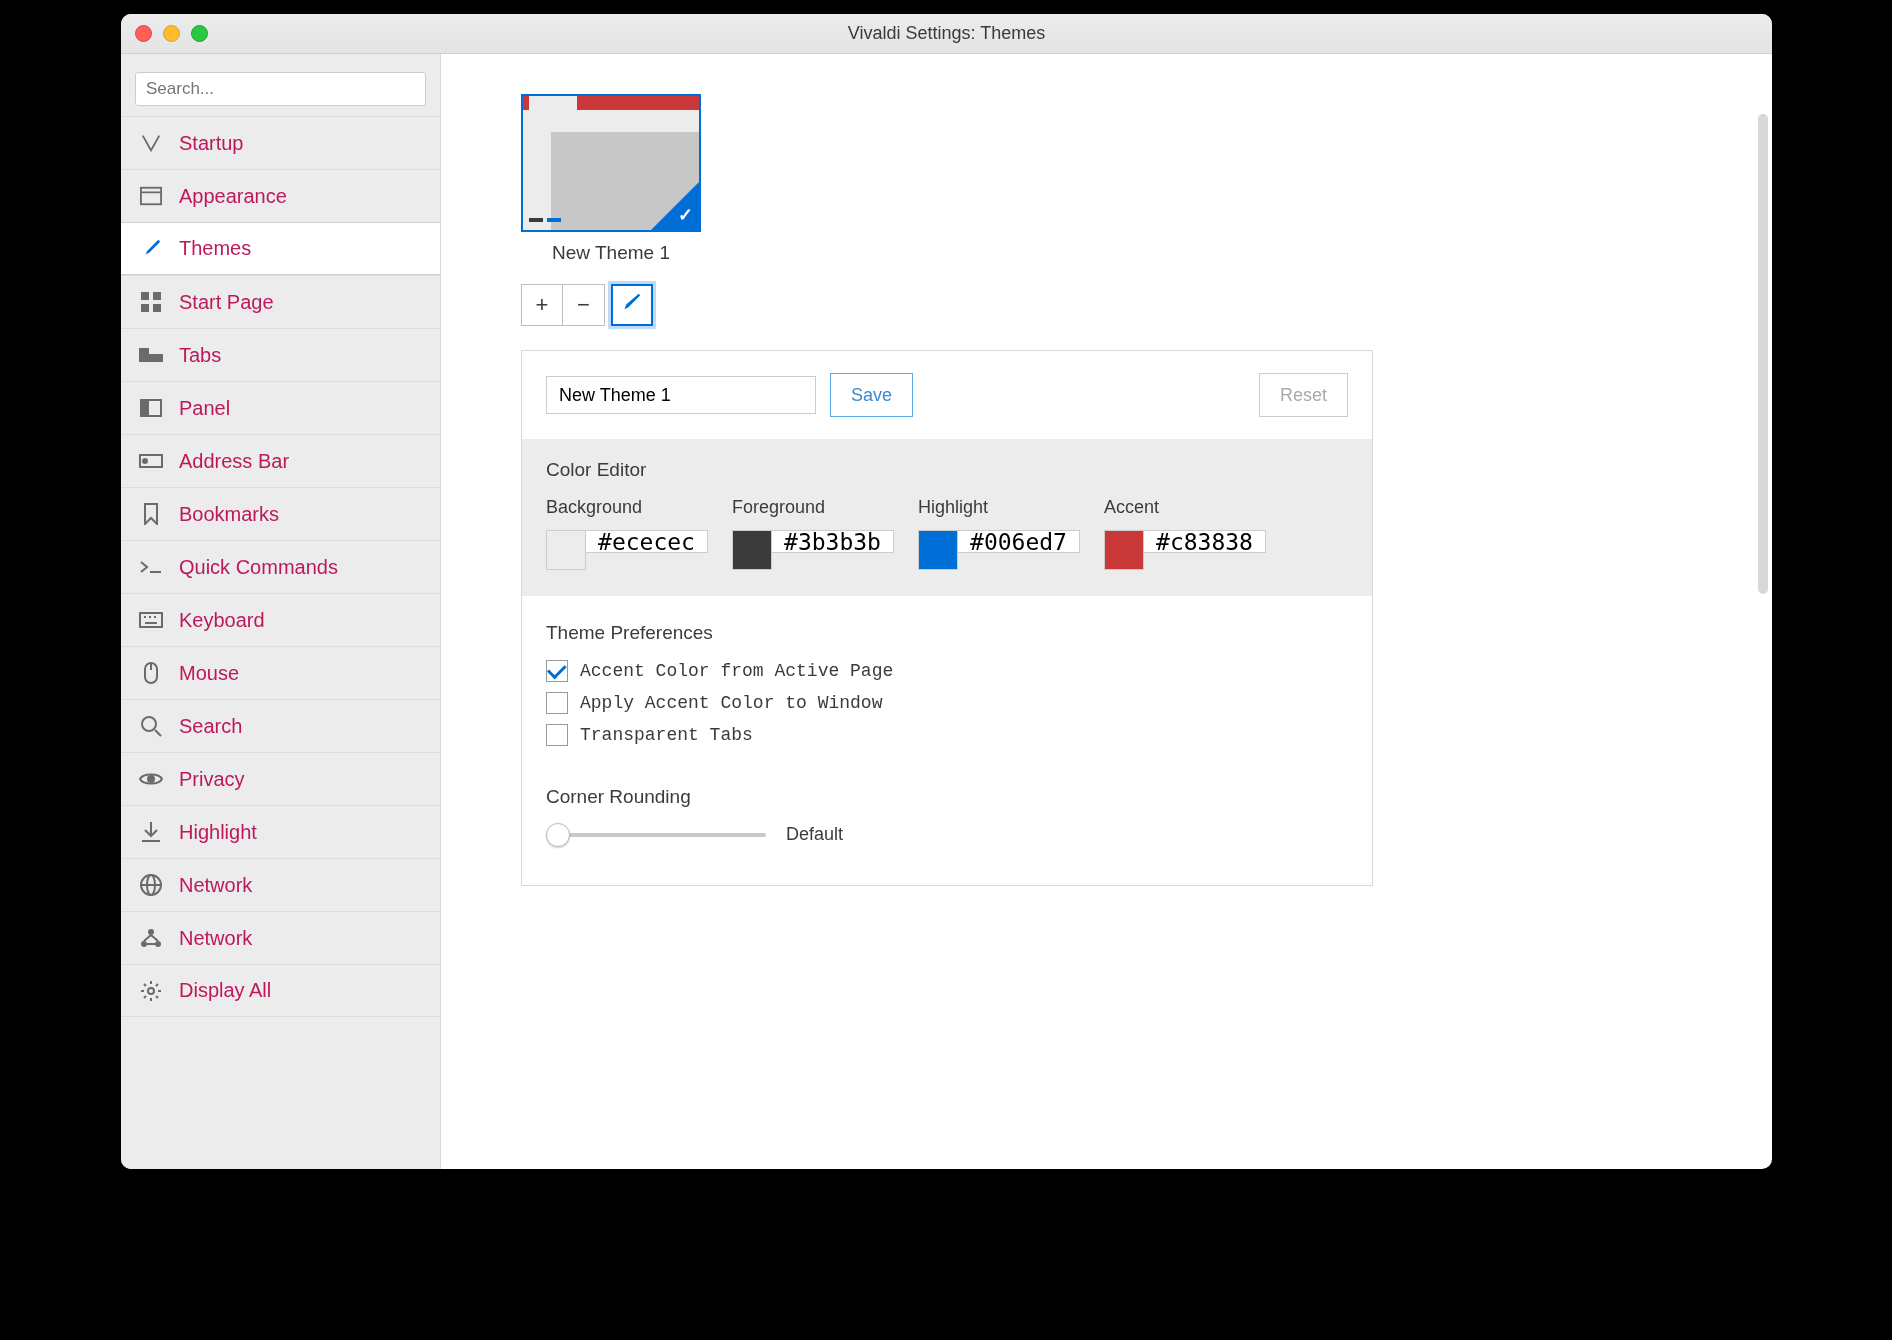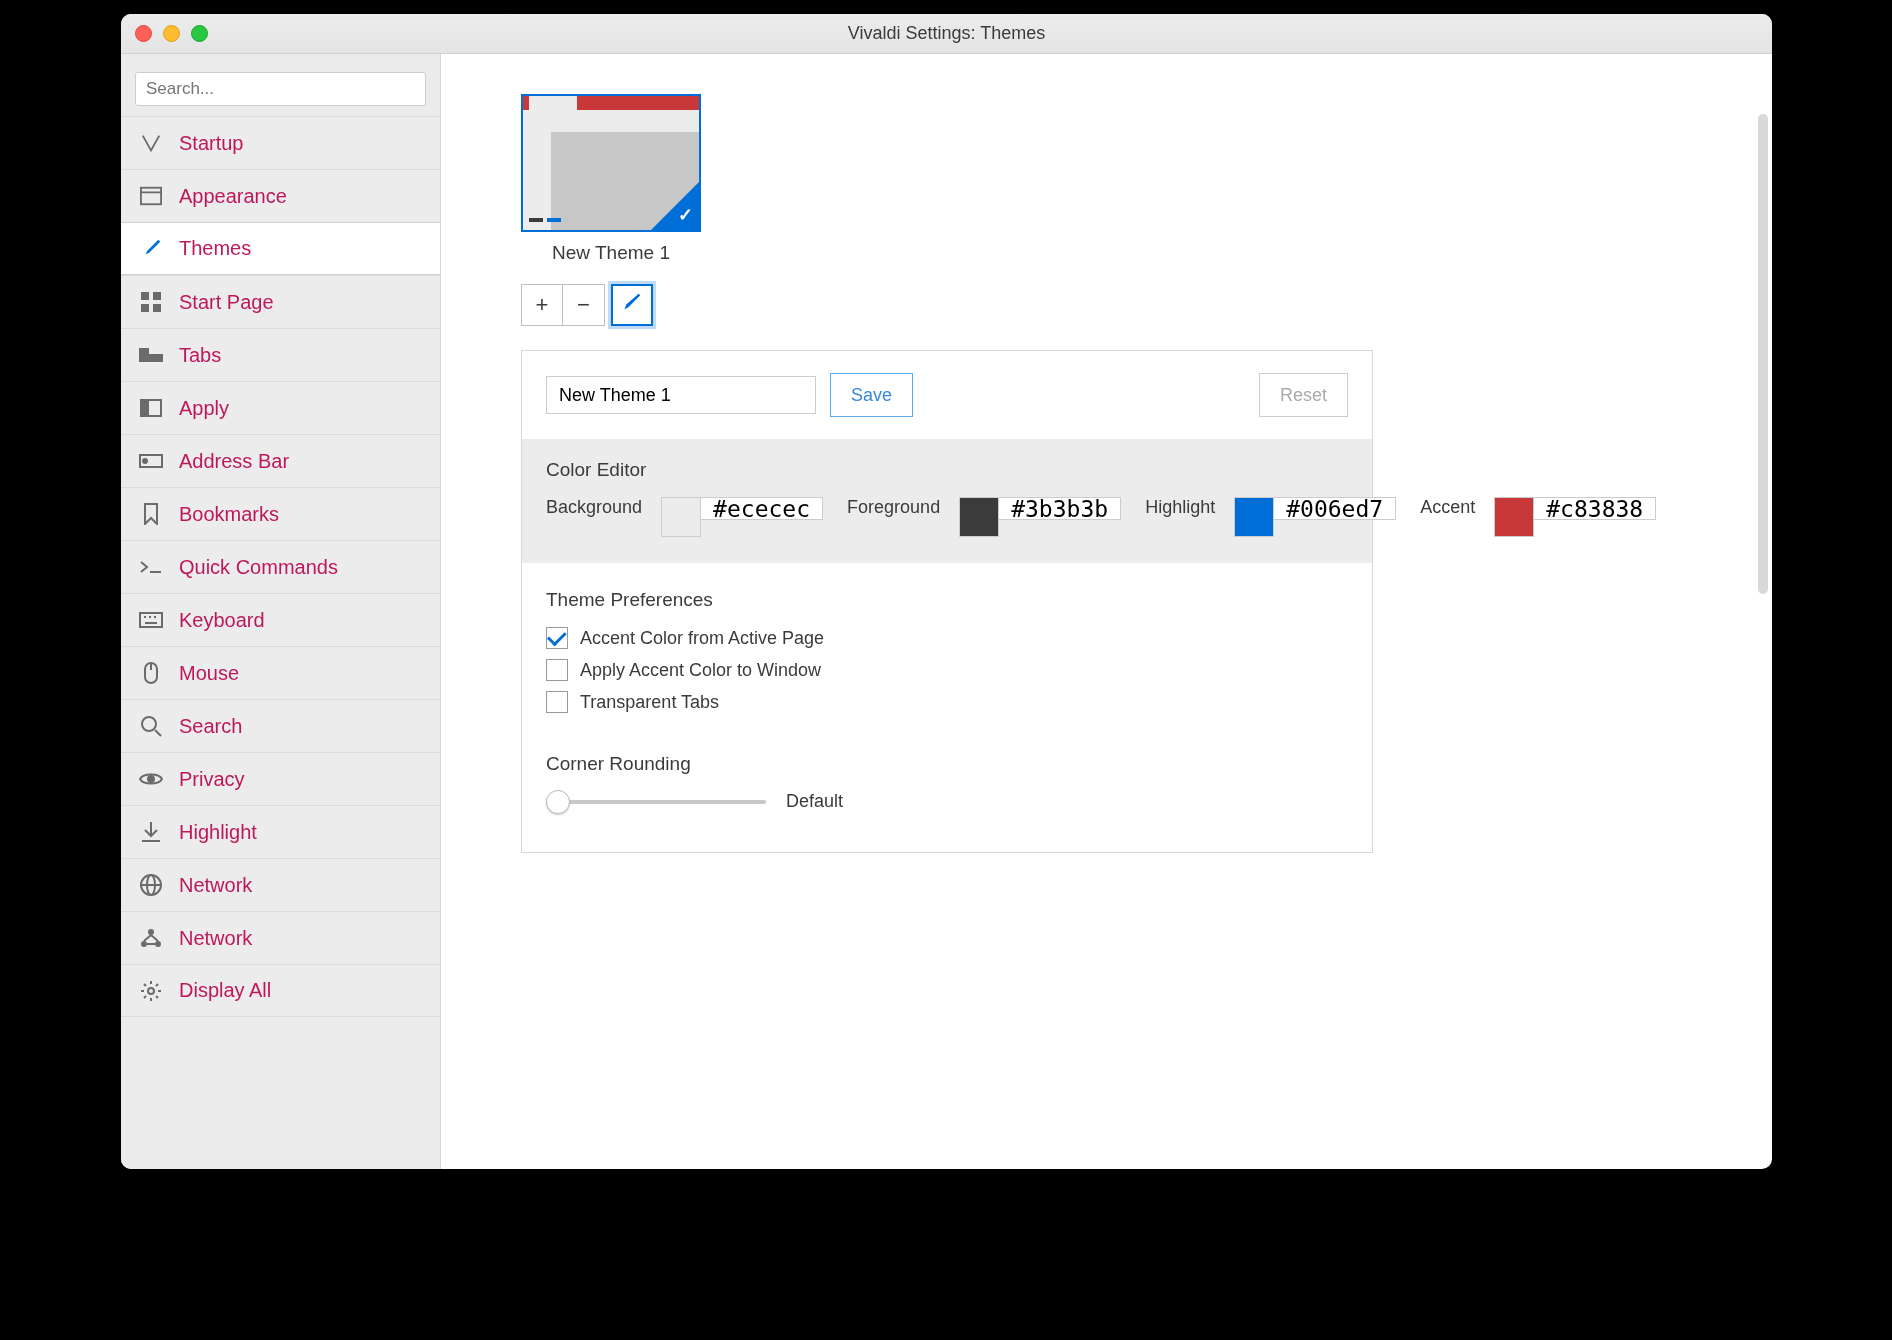--- a/index.html
+++ b/index.html
@@ -200,28 +200,28 @@
   border:1px solid #5aa8e8;
   color:#3a8ad6;
 }
 .btn.reset { color:#aaa; }
 .spacer { flex:1; }
 
 .section-grey { background:#ececec; padding: 20px 24px 26px 24px; }
 .section-white { background:#fff; padding: 26px 24px 40px 24px; }
 .section-title { font-size: 19px; color:#3b3b3b; margin-bottom: 16px; font-weight:500;}
 .color-row { display:flex; gap: 24px; }
-.color-col { display:flex; flex-direction:row; gap:19px; }
+.color-col { display:flex; flex-direction:column; gap:12px; }
 .color-col label { font-size:18px; color:#3b3b3b; }
 .swatch-group { display:flex; }
 .swatch { width:40px; height:40px; border:1px solid #ccc; }
 .hex-input { width:122px; height:23px; border:1px solid #ccc; border-left:none; padding:0 8px; font-family: ui-monospace, Menlo, monospace; font-size:23px; text-align:center;}
 
 .pref-list { display:flex; flex-direction:column; gap:10px; margin-bottom: 40px;}
-.pref-item { display:flex; align-items:center; gap:12px; font-size:18px; color:#3b3b3b;}
+.pref-item { display:flex; align-items:center; gap:12px; font-size:18px; color:#3b3b3b;font-family:Liberation Mono, monospace;}
 .checkbox {
   width:22px; height:22px; border:1.5px solid #999; background:#fff;
   display:flex; align-items:center; justify-content:center;
 }
 .checkbox.checked::after {
   content:""; display:block; width:14px; height:8px;
   border-left:3px solid #006ed7; border-bottom:3px solid #006ed7;
   transform: rotate(-45deg) translate(1px,-2px);
 }
 .slider-row { display:flex; align-items:center; gap:20px; }
@@ -293,21 +293,21 @@
           </span>
         <span>Tabs</span>
       </div>
       <div class="nav-item">
         <span class="nav-icon">
             <svg width="22" height="18" viewBox="0 0 22 18" fill="none" stroke="currentColor" stroke-width="2">
               <rect x="1" y="1" width="20" height="16"></rect>
               <rect x="1" y="1" width="7" height="16" fill="currentColor"></rect>
             </svg>
           </span>
-        <span>Apply</span>
+        <span>Panel</span>
       </div>
       <div class="nav-item">
         <span class="nav-icon">
             <svg width="24" height="14" viewBox="0 0 24 14" fill="none" stroke="currentColor" stroke-width="2">
               <rect x="1" y="1" width="22" height="12"></rect>
               <circle cx="6" cy="7" r="2" fill="currentColor"></circle>
             </svg>
           </span>
         <span>Address Bar</span>
       </div>

